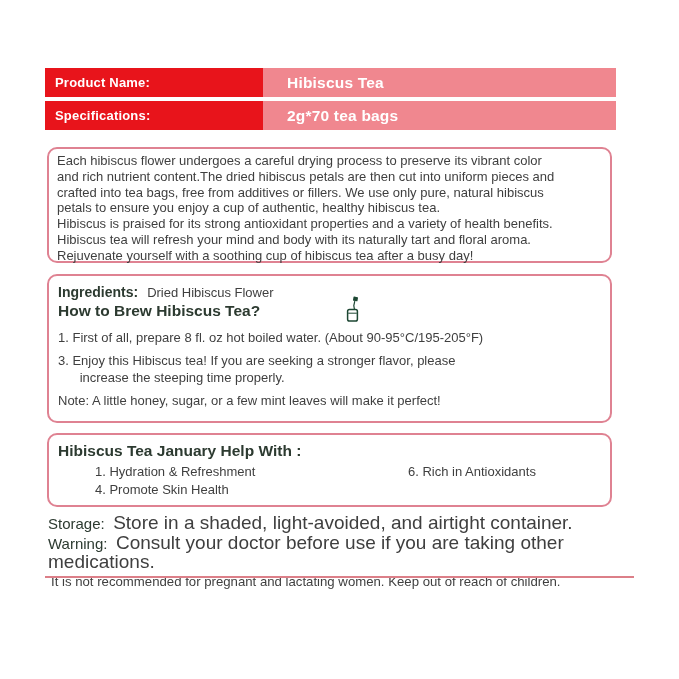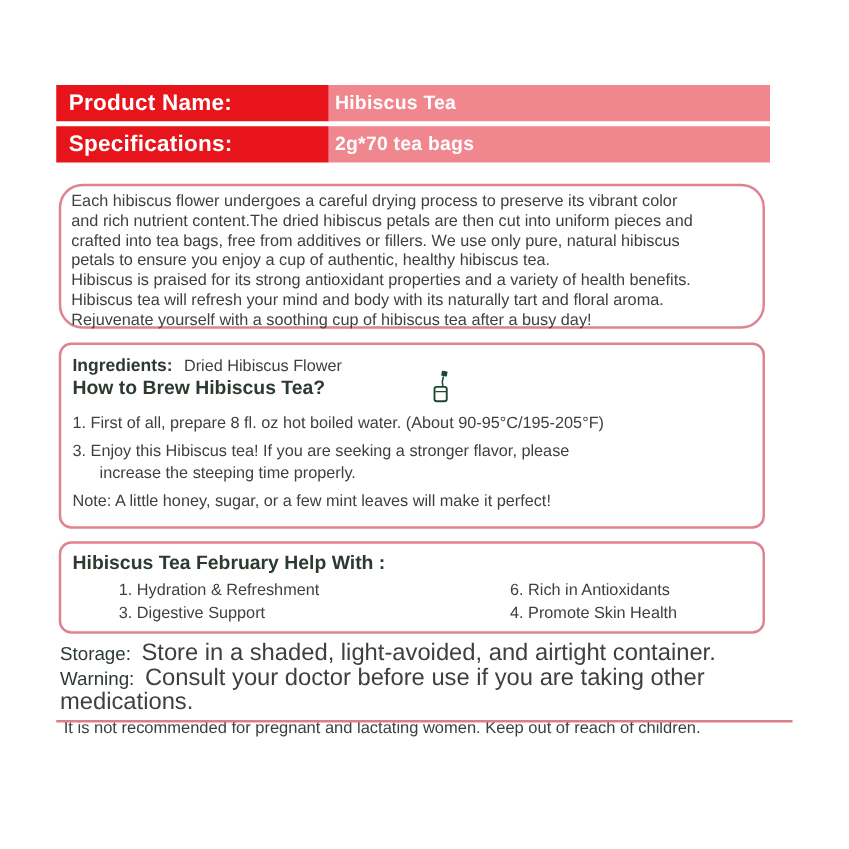--- a/index.html
+++ b/index.html
@@ -9,36 +9,36 @@
     background:#ffffff;
     font-family:"Liberation Sans","DejaVu Sans",sans-serif;
     color:#404040;
     overflow:hidden;
   }
   
   .bars{position:absolute;top:68px;left:45px;width:571px;}
   .bar-row{display:flex;height:29px;margin-bottom:4px;}
   .bar-label{
     width:218px;background:#e8141b;color:#ffffff;
-    font-size:18px;font-weight:bold;
+    font-size:13px;font-weight:bold;
     display:flex;align-items:center;padding-left:10px;box-sizing:border-box;
     letter-spacing:.2px;
   }
   .bar-value{
     flex:1;background:#f0878f;color:#ffffff;
     font-size:15.5px;font-weight:bold;
-    display:flex;align-items:center;padding-left:5px;box-sizing:border-box;
+    display:flex;align-items:center;padding-left:24px;box-sizing:border-box;
     letter-spacing:.2px;
   }
   
   .pbox{
     position:absolute;left:47px;width:565px;box-sizing:border-box;
     border:2px solid #df8292;border-radius:10px;background:#ffffff;
   }
-  .box-desc{top:147px;height:116px;padding:4px 8px;border-radius:19px;}
+  .box-desc{top:147px;height:116px;padding:4px 8px;}
   .desc-text{
     font-size:13px;line-height:15.8px;color:#3f3f3f;white-space:pre-line;
   }
   .box-brew{top:274px;height:149px;padding:8px 9px 4px 9px;}
   .ing-row{display:flex;align-items:baseline;margin-bottom:2px;}
   .ing-label{font-size:14px;font-weight:600;color:#2c3a30;margin-right:9px;}
   .ing-value{font-size:13px;color:#3f3f3f;}
   .brew-row{display:flex;align-items:flex-start;height:24px;}
   .brew-heading{font-size:15.5px;font-weight:600;color:#2c3a30;}
   .teabag{margin-left:85px;margin-top:-6px;}
@@ -107,25 +107,24 @@
     </div>
     <div class="brew-steps">
       <div class="brew-step">1. First of all, prepare 8 fl. oz hot boiled water. (About 90-95°C/195-205°F)</div>
       <div class="brew-step">3. Enjoy this Hibiscus tea! If you are seeking a stronger flavor, please
       increase the steeping time properly.</div>
       <div class="brew-note">Note: A little honey, sugar, or a few mint leaves will make it perfect!</div>
     </div>
   </div>
 
   <div class="pbox box-benefits">
-    <div class="benefits-heading">Hibiscus Tea February Help With :</div>
+    <div class="benefits-heading">Hibiscus Tea January Help With :</div>
     <div class="benefits-grid">
       <div class="benefit-item">1. Hydration &amp; Refreshment</div>
       <div class="benefit-item">6. Rich in Antioxidants</div>
-      <div class="benefit-item">3. Digestive Support</div>
       <div class="benefit-item">4. Promote Skin Health</div>
     </div>
   </div>
 
   <div class="footnotes">
     <div class="foot-line">
       <span class="foot-label">Storage:</span>
       <span class="foot-text">Store in a shaded, light-avoided, and airtight container.</span>
     </div>
     <div class="foot-line">

